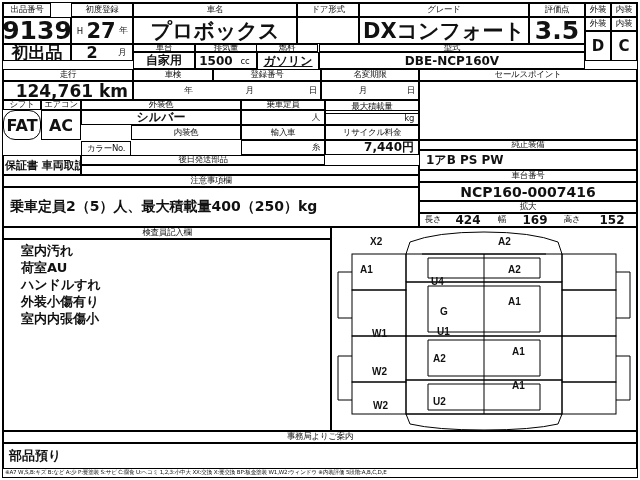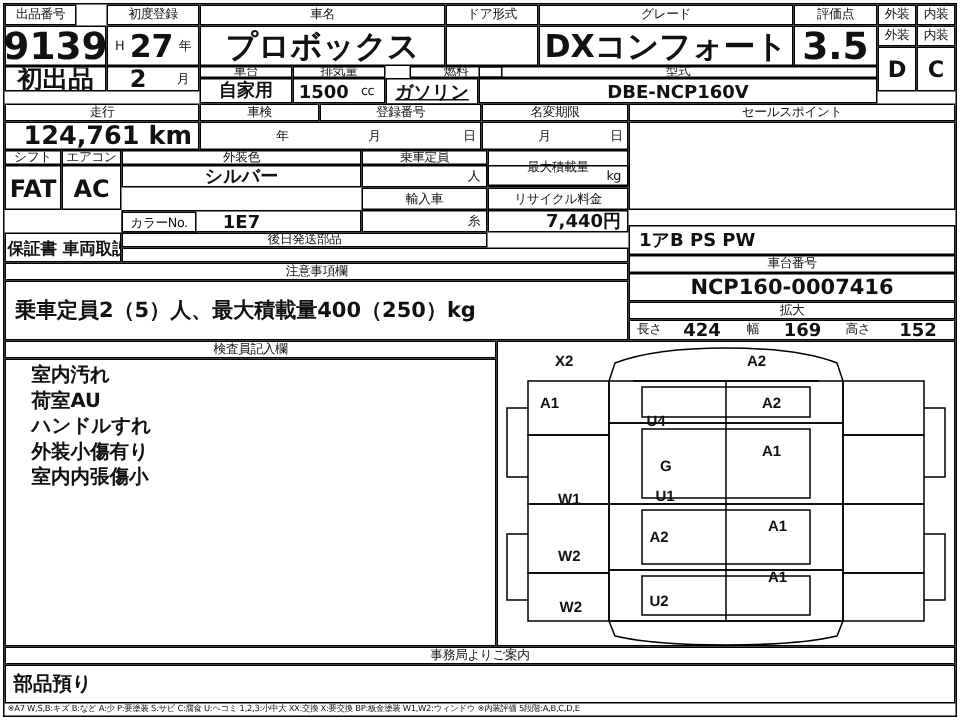--- a/index.html
+++ b/index.html
@@ -127,21 +127,21 @@
 
   <div class="cell" style="left:68px;top:41px;width:62px;height:17px;padding:0;">
     <div class="subrow">
       <div class="cell big noborder" style="position:relative;width:40px;height:100%;font-size:16px;">2</div>
       <div class="cell lbl noborder" style="position:relative;width:20px;height:100%;">月</div>
     </div>
   </div>
 
   <div class="cell lbl" style="left:130px;top:41px;width:62px;height:8px;">車台</div>
   <div class="cell lbl" style="left:192px;top:41px;width:62px;height:8px;">排気量</div>
-  <div class="cell lbl" style="left:270px;top:41px;width:62px;height:8px;">燃料</div>
+  <div class="cell lbl" style="left:253px;top:41px;width:62px;height:8px;">燃料</div>
   <div class="cell lbl" style="left:316px;top:41px;width:266px;height:8px;">型式</div>
 
   <div class="cell val-sm" style="left:130px;top:49px;width:62px;height:17px;">自家用</div>
   <div class="cell" style="left:192px;top:49px;width:62px;height:17px;padding:0;">
     <div class="subrow">
       <div class="cell val-sm noborder right" style="position:relative;width:42px;height:100%;">1500</div>
       <div class="cell lbl noborder left" style="position:relative;width:20px;height:100%;">cc</div>
     </div>
   </div>
   <div class="cell val-sm" style="left:254px;top:49px;width:62px;height:18px;text-decoration:underline;">ガソリン</div>
@@ -169,38 +169,39 @@
       <div class="cell lbl noborder nb-t nb-b nb-r" style="position:relative;width:49px;height:100%;justify-content:flex-end;padding-right:3px;">日</div>
     </div>
   </div>
 
   <div class="cell" style="left:416px;top:78px;width:218px;height:59px;"></div>
 
   <div class="cell lbl" style="left:0;top:97px;width:38px;height:10px;">シフト</div>
   <div class="cell lbl" style="left:38px;top:97px;width:40px;height:10px;">エアコン</div>
   <div class="cell lbl" style="left:78px;top:97px;width:160px;height:10px;">外装色</div>
   <div class="cell lbl" style="left:238px;top:97px;width:84px;height:10px;">乗車定員</div>
-  <div class="cell lbl" style="left:322px;top:97px;width:94px;height:24px;">最大積載量</div>
-
-  <div class="cell big" style="left:0;top:107px;width:38px;height:30px;font-size:16px;">FAT</div>
+  <div class="cell lbl" style="left:322px;top:97px;width:94px;height:14px;">最大積載量</div>
+
+  <div class="cell big" style="left:0;top:107px;width:38px;height:30px;font-size:16px;border-radius:12px;">FAT</div>
   <div class="cell big" style="left:38px;top:107px;width:40px;height:30px;font-size:16px;">AC</div>
   <div class="cell val-sm" style="left:78px;top:107px;width:160px;height:15px;">シルバー</div>
   <div class="cell lbl right" style="left:238px;top:107px;width:84px;height:15px;">人</div>
   <div class="cell lbl right" style="left:322px;top:107px;width:94px;height:15px;">kg</div>
 
   <div class="cell lbl" style="left:78px;top:138px;width:50px;height:15px;">カラーNo.</div>
+  <div class="cell lbl" style="left:128px;top:122px;width:110px;height:15px;">内装色</div>
   <div class="cell lbl" style="left:322px;top:122px;width:94px;height:15px;">リサイクル料金</div>
   <div class="cell lbl" style="left:238px;top:122px;width:84px;height:15px;">輸入車</div>
 
-  <div class="cell val-sm" style="left:78px;top:137px;width:160px;height:15px;">1E7</div>
   <div class="cell lbl right" style="left:238px;top:137px;width:84px;height:15px;">糸</div>
   <div class="cell val-sm right" style="left:322px;top:137px;width:94px;height:15px;">7,440円</div>
 
   <div class="cell lbl" style="left:78px;top:152px;width:244px;height:10px;">後日発送部品</div>
 
+  <div class="cell lbl" style="left:416px;top:137px;width:218px;height:10px;">純正装備</div>
   <div class="cell val-sm left" style="left:416px;top:147px;width:218px;height:20px;padding-left:6px;">1アB PS PW</div>
 
   <div class="cell val-sm left" style="left:0;top:152px;width:78px;height:20px;font-size:11px;padding-left:1px;">保証書 車両取説</div>
   <div class="cell" style="left:78px;top:162px;width:338px;height:10px;"></div>
 
   <div class="cell lbl" style="left:0;top:172px;width:416px;height:12px;">注意事項欄</div>
   <div class="cell val-sm left" style="left:0;top:184px;width:416px;height:40px;font-size:14px;padding-left:6px;">乗車定員2（5）人、最大積載量400（250）kg</div>
 
   <div class="cell lbl" style="left:416px;top:167px;width:218px;height:12px;">車台番号</div>
   <div class="cell val-sm" style="left:416px;top:179px;width:218px;height:19px;font-size:14px;">NCP160-0007416</div>

